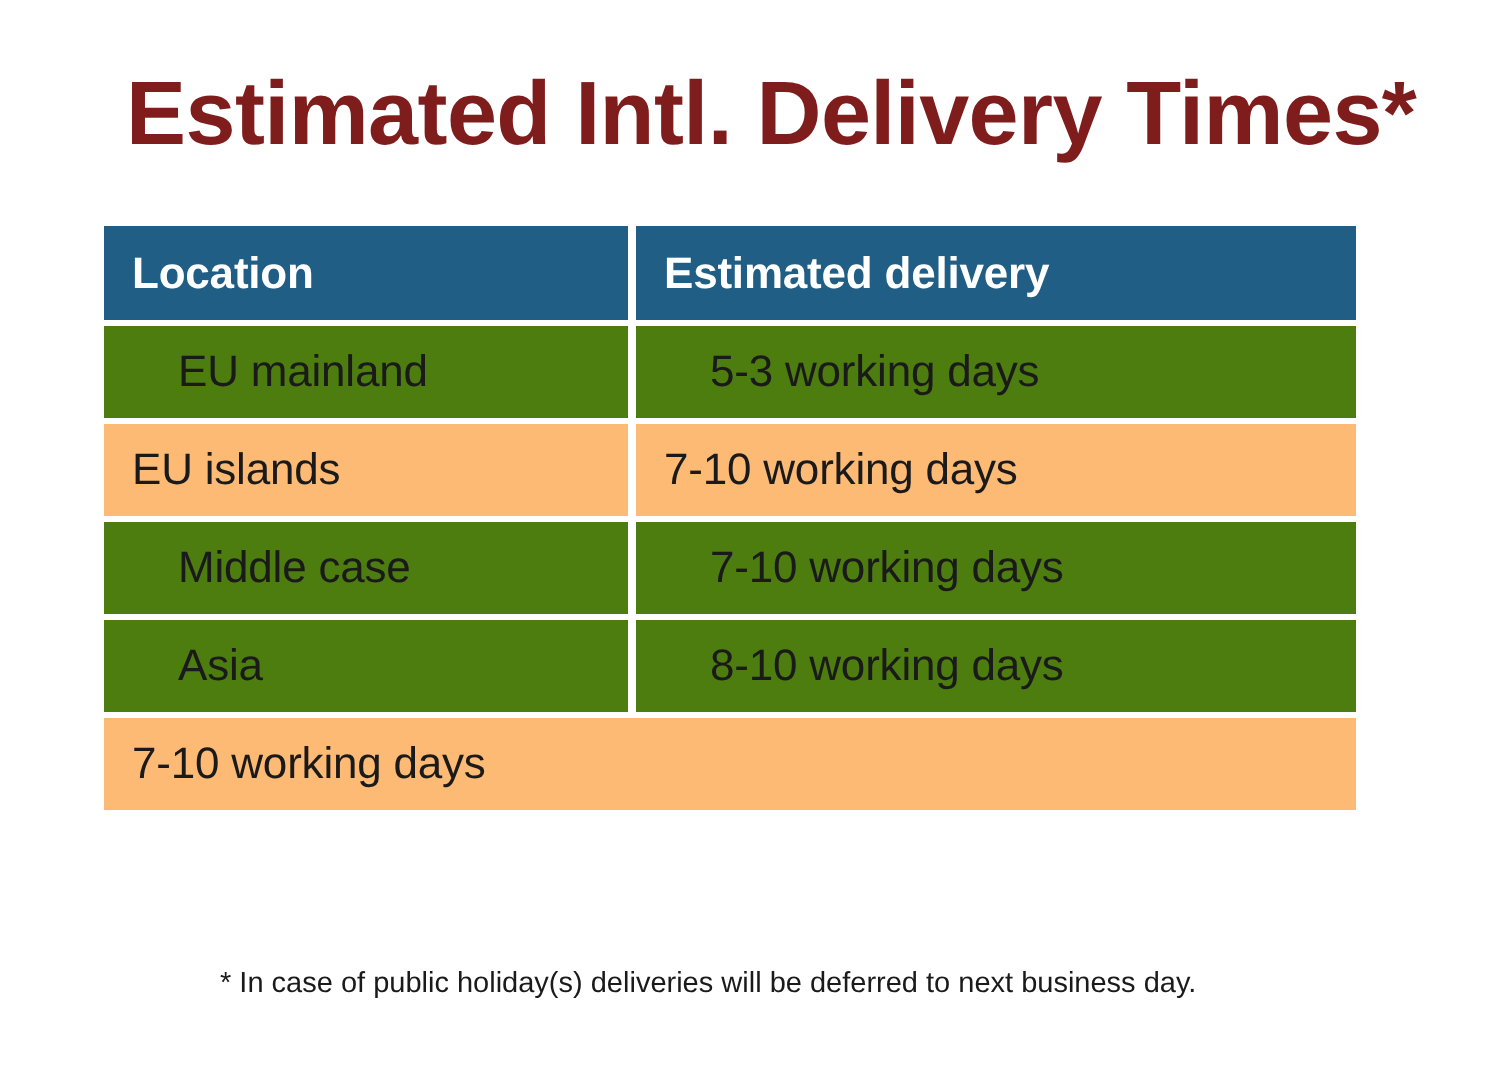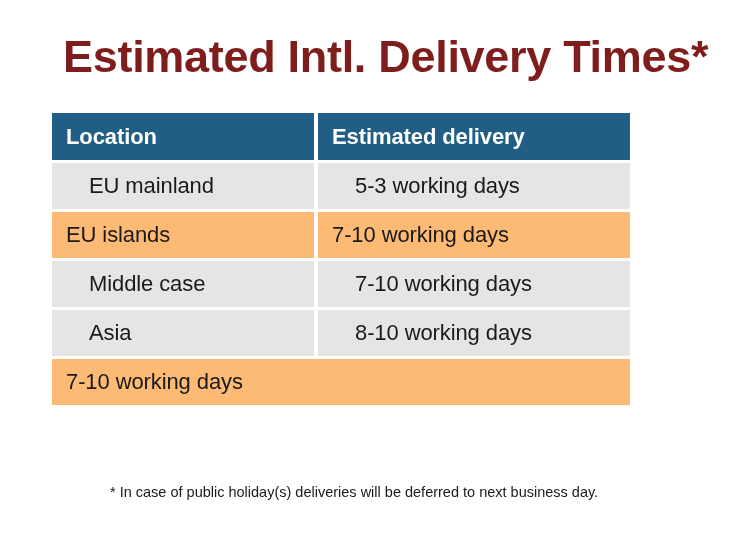--- a/index.html
+++ b/index.html
@@ -31,21 +31,21 @@
     color: #7f1d1d;
     white-space: nowrap;
     line-height: 42px;
   }
 
   
   .table {
     position: absolute;
     left: 52px;
     top: 113px;
-    width: 578px;
+    width: 626px;
     display: flex;
     flex-direction: column;
     gap: 3px;
   }
 
   .row {
     display: flex;
     gap: 4px;
     width: 100%;
   }
@@ -74,21 +74,21 @@
   }
 
   
   .row-data .cell {
     height: 46px;
     font-size: 22px;
     font-weight: 400;
     color: #1A1A1A;
     letter-spacing: -0.1px;
   }
-  .row-data.shade-dark .cell  { background: #e5e5e5; padding-left: 37px; }
+  .row-data.shade-dark .cell  { background: #4d7c0f; padding-left: 37px; }
   .row-data.shade-light .cell { background: #fdba74; }
 
   
   .footnote {
     position: absolute;
     left: 66px;
     top: 482px;
     font-size: 14.5px;
     font-weight: 400;
     color: #1A1A1A;

